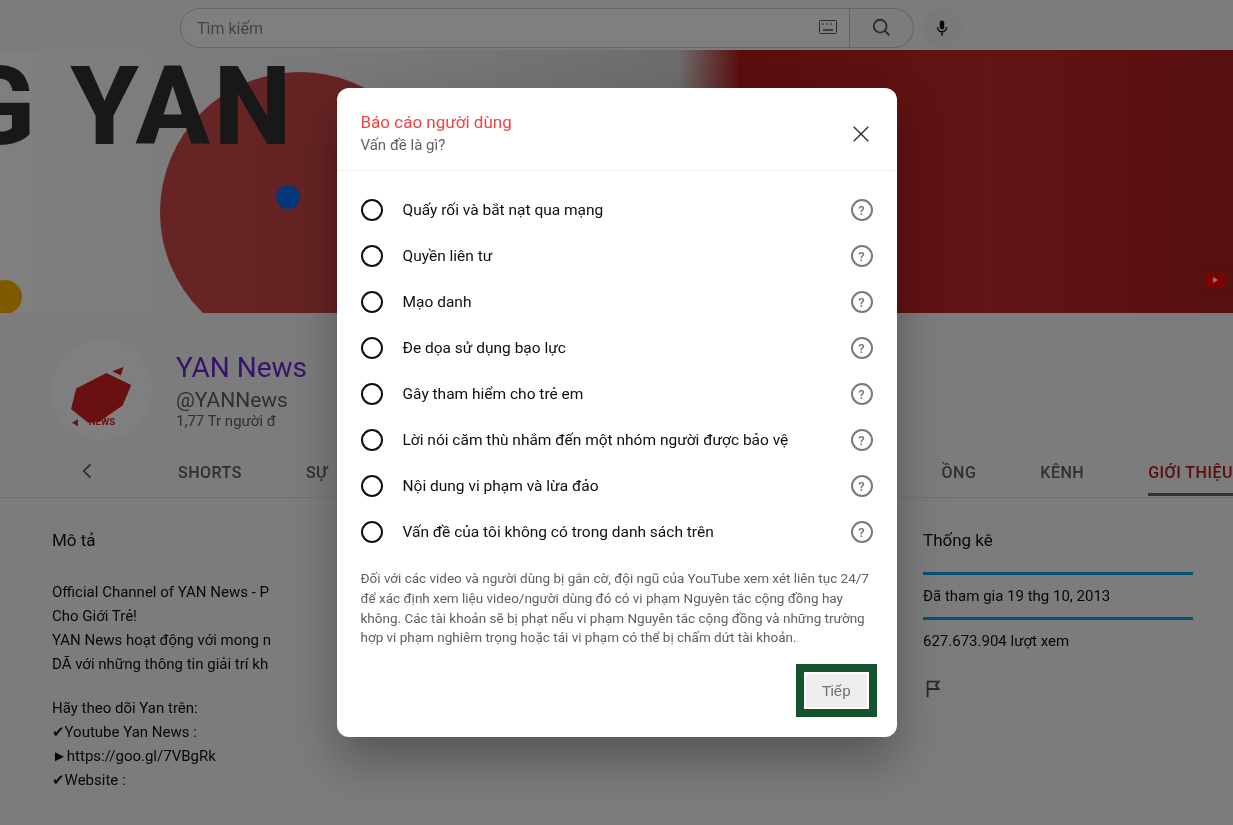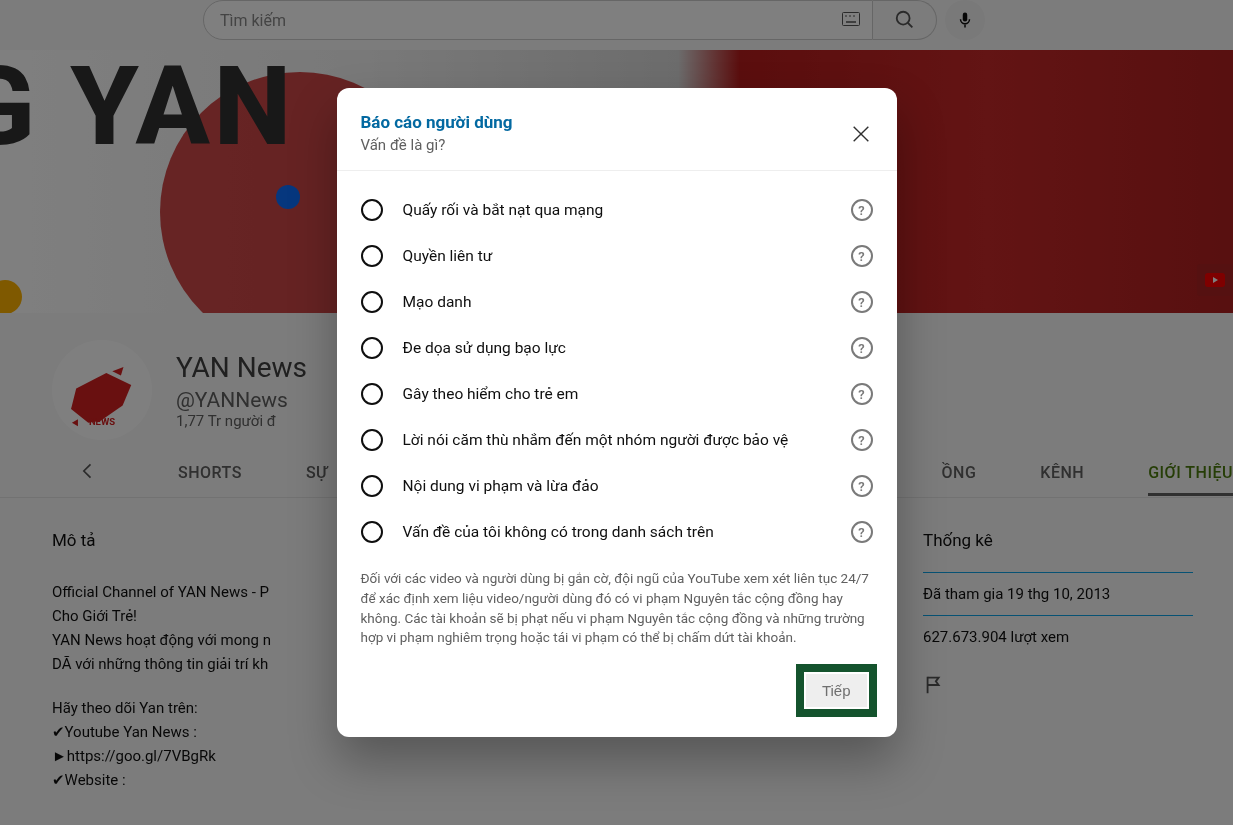--- a/index.html
+++ b/index.html
@@ -13,22 +13,21 @@
   }
 
   
   .page { position: absolute; inset: 0; }
 
   .searchbar-row {
     position: absolute;
     top: 0; left: 0; right: 0;
     height: 56px;
     display: flex;
-    align-items: flex-start;
-    padding-left: 23px;
+    align-items: center;
   }
   .search-pill {
     margin-left: 180px;
     width: 670px;
     height: 40px;
     border: 1px solid #ccc;
     border-radius: 40px 0 0 40px;
     display: flex;
     align-items: center;
     padding-left: 16px;
@@ -89,56 +88,56 @@
     position:absolute;
     left:52px; top:340px; right:0;
     display:flex; align-items:center; gap:24px;
   }
   .avatar {
     width:100px; height:100px; border-radius:50%;
     background:#fff; overflow:hidden; position:relative;
     display:flex; align-items:flex-end; justify-content:center;
   }
   .avatar svg { width:86px; height:86px; }
-  .channel-info h1 { font-size:28px; font-weight:400; color:#404040; }
+  .channel-info h1 { font-size:28px; font-weight:400; color:#6d28d9; }
   .channel-info .handle { font-size:21px; color:#606060; margin-top:4px; }
   .channel-info .subs { font-size:15px; color:#606060; margin-top:0; }
 
   .tabs {
     position:absolute;
     left:0; right:0; top:448px;
     height:50px;
     border-bottom:1px solid #e5e5e5;
     display:flex; align-items:center; gap:64px;
     padding-left:78px;
     font-size:16px; font-weight:500; color:#606060;
   }
   .tabs .chev {
     margin-right:16px;
     color:#606060;
   }
   .tabs .tab { letter-spacing:.5px; }
-  .tabs .tab.active { color:#4d7c0f; position:relative; }
+  .tabs .tab.active { color:#b91c1c; position:relative; }
   .tabs .tab.active::after {
     content:""; position:absolute; left:0; right:0; bottom:-14px;
     height:3px; background:#606060;
   }
   .tabs .spacer { flex:1; }
 
   .content {
     position:absolute; left:52px; right:40px; top:530px;
     display:flex; 
     font-size:15px; color:#0f0f0f;
   }
   .col-desc { flex:1; }
   .col-desc h2 { font-size:17px; font-weight:400; margin-bottom:30px; }
   .col-desc p, .col-desc .line { color:#0f0f0f; line-height:1.6; }
   .col-stats { width:270px; }
   .col-stats h2 { font-size:17px; font-weight:400; margin-bottom:22px; }
-  .col-stats .stat { padding:12px 0; border-top:1px solid #0ea5e9; color:#0f0f0f; }
+  .col-stats .stat { padding:12px 0; border-top:3px solid #0ea5e9; color:#0f0f0f; }
   .col-stats .flag { padding-top:16px; color:#606060; }
 
   
   .overlay {
     position:absolute; inset:0;
     background:rgba(0,0,0,0.5);
     display:flex; align-items:center; justify-content:center;
   }
   .dialog {
     width:560px;
@@ -146,21 +145,21 @@
     border-radius:12px;
     box-shadow:0 24px 48px rgba(0,0,0,.3);
     display:flex; flex-direction:column;
     overflow:hidden;
   }
   .dialog-header {
     padding:24px 24px 16px 24px;
     position:relative;
     border-bottom:1px solid #eee;
   }
-  .dialog-header .title { font-size:17px; color:#0369a1;font-weight:bold; }
+  .dialog-header .title { font-size:17px; color:#ef4444; }
   .dialog-header .subtitle { font-size:15px; color:#606060; margin-top:4px; }
   .dialog-header .close {
     position:absolute; right:18px; top:28px;
     width:36px; height:36px; display:flex; align-items:center; justify-content:center;
     cursor:pointer;
   }
   .options {
     padding:16px 24px 0 24px;
     display:flex; flex-direction:column;
   }
@@ -334,21 +333,21 @@
           <span class="label">Mạo danh</span>
           <span class="help">?</span>
         </div>
         <div class="option">
           <span class="radio"></span>
           <span class="label">Đe dọa sử dụng bạo lực</span>
           <span class="help">?</span>
         </div>
         <div class="option">
           <span class="radio"></span>
-          <span class="label">Gây theo hiểm cho trẻ em</span>
+          <span class="label">Gây tham hiểm cho trẻ em</span>
           <span class="help">?</span>
         </div>
         <div class="option">
           <span class="radio"></span>
           <span class="label">Lời nói căm thù nhắm đến một nhóm người được bảo vệ</span>
           <span class="help">?</span>
         </div>
         <div class="option">
           <span class="radio"></span>
           <span class="label">Nội dung vi phạm và lừa đảo</span>

